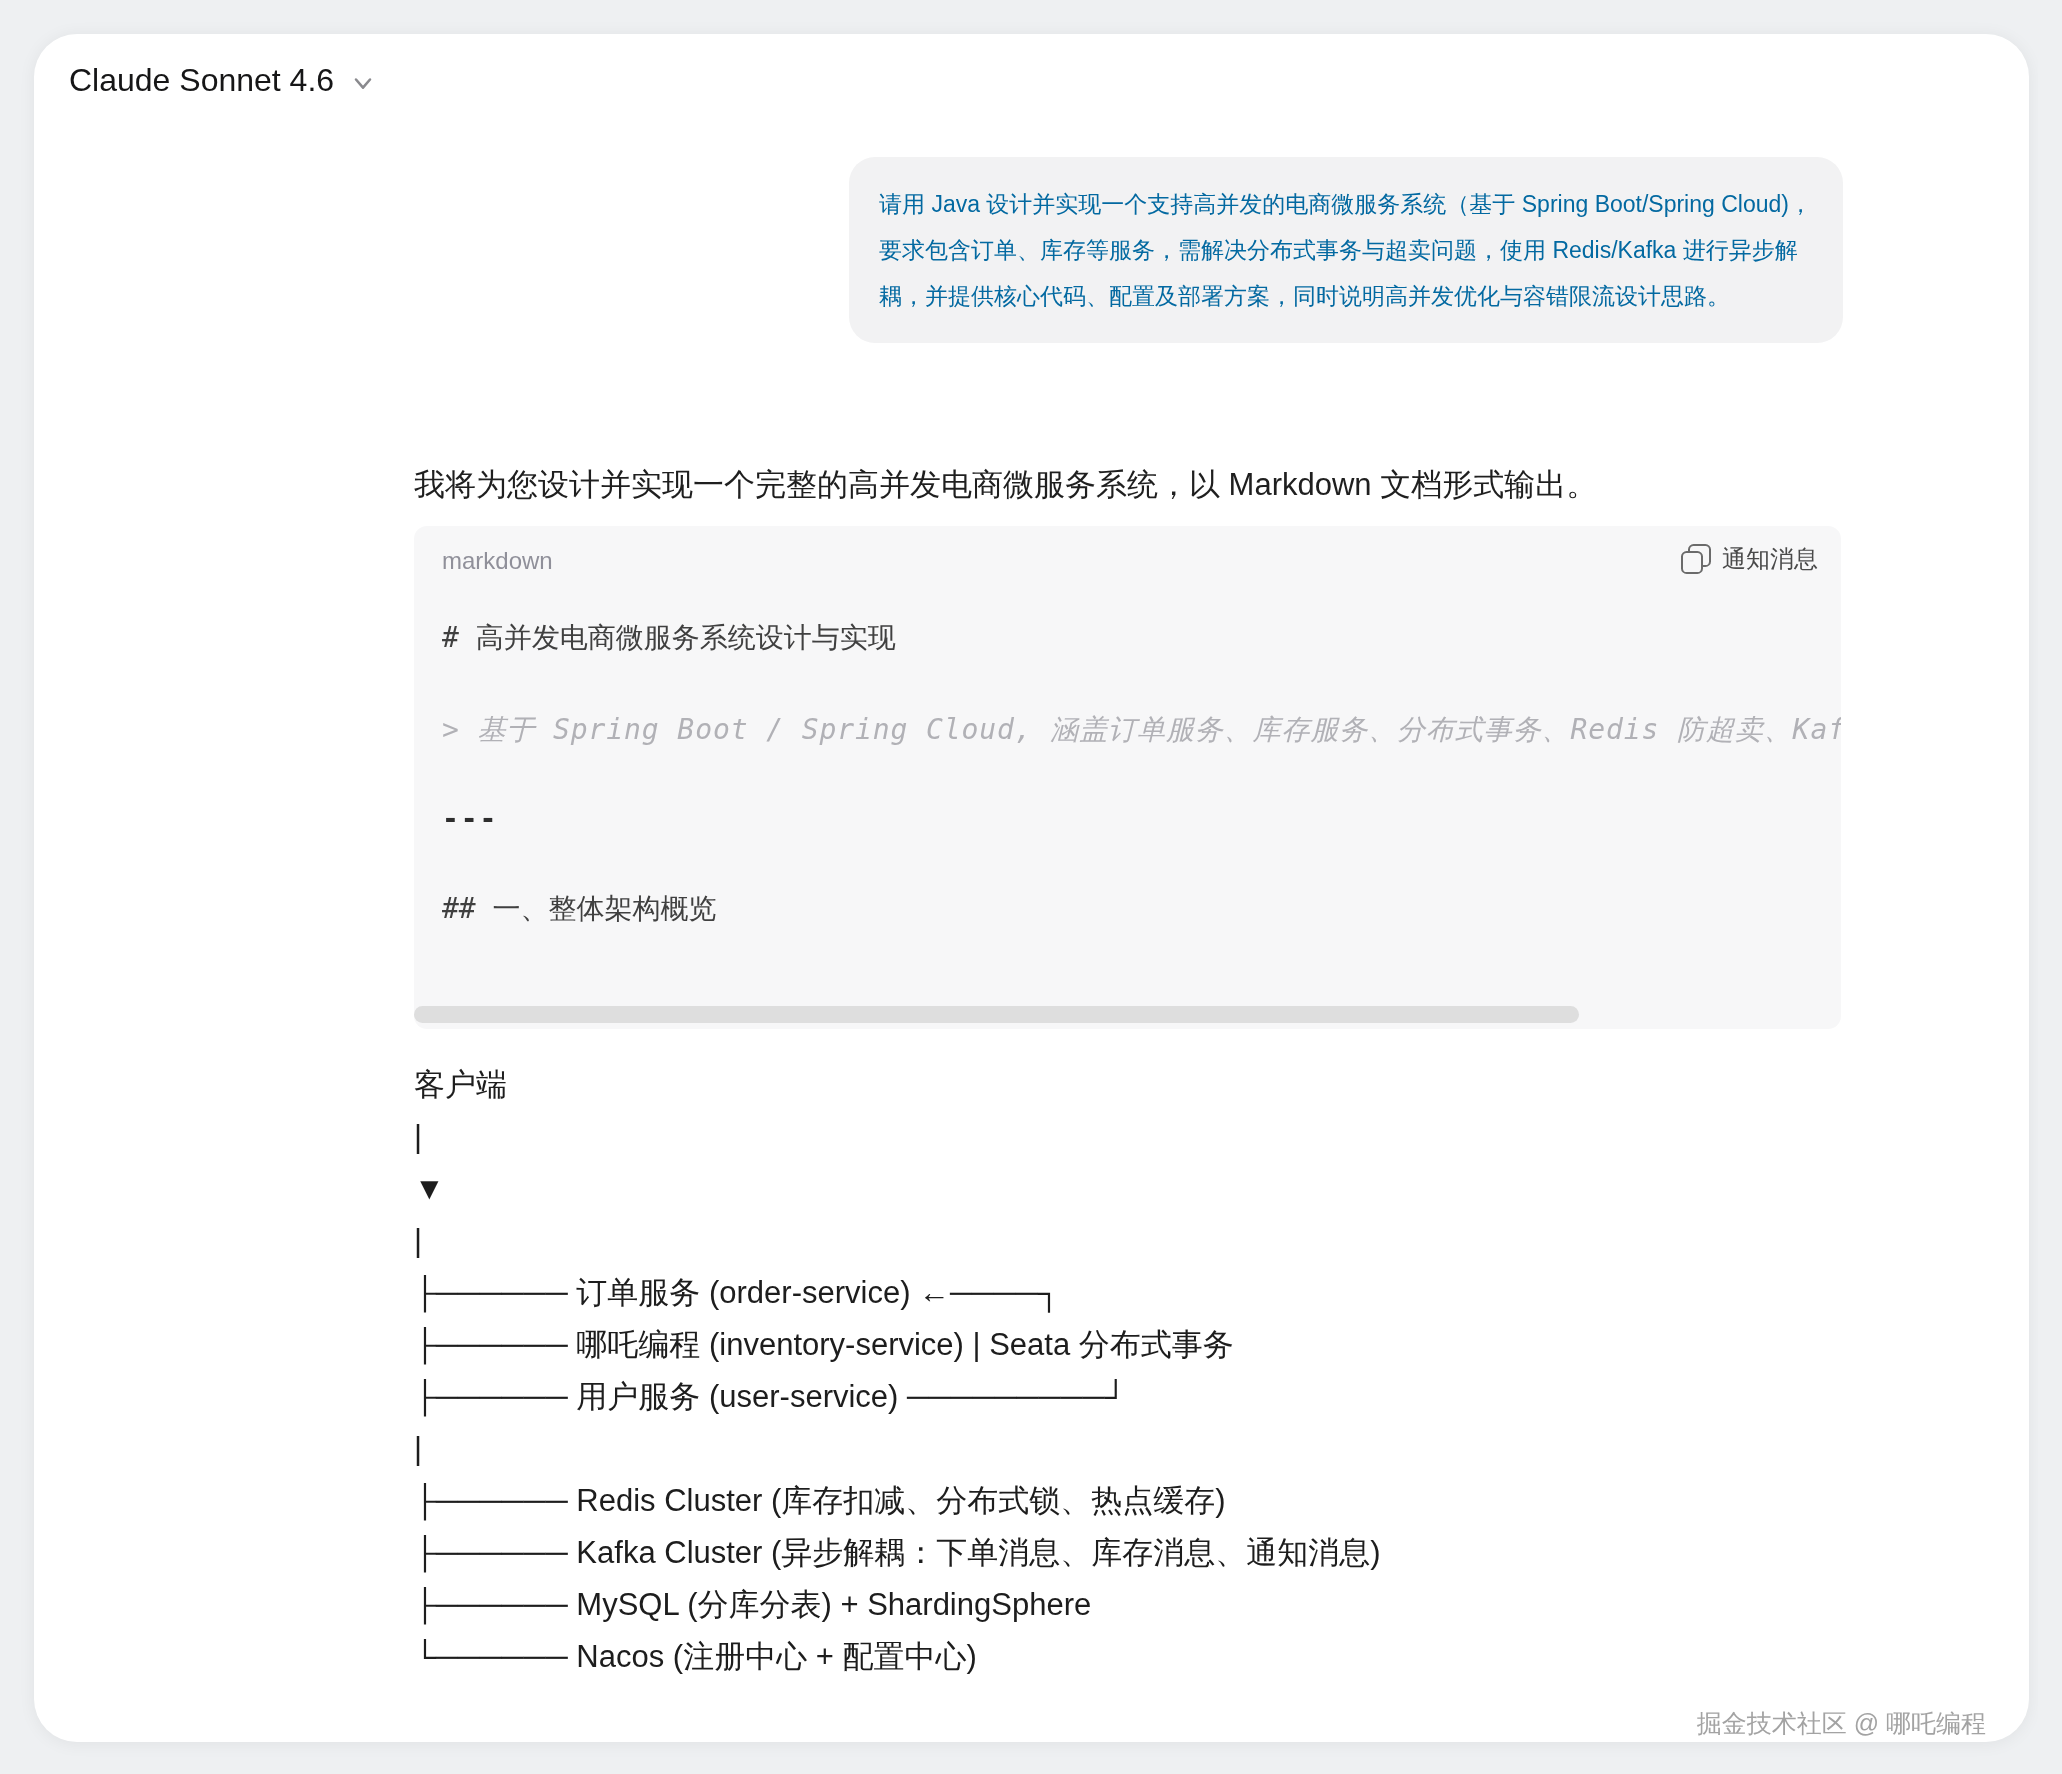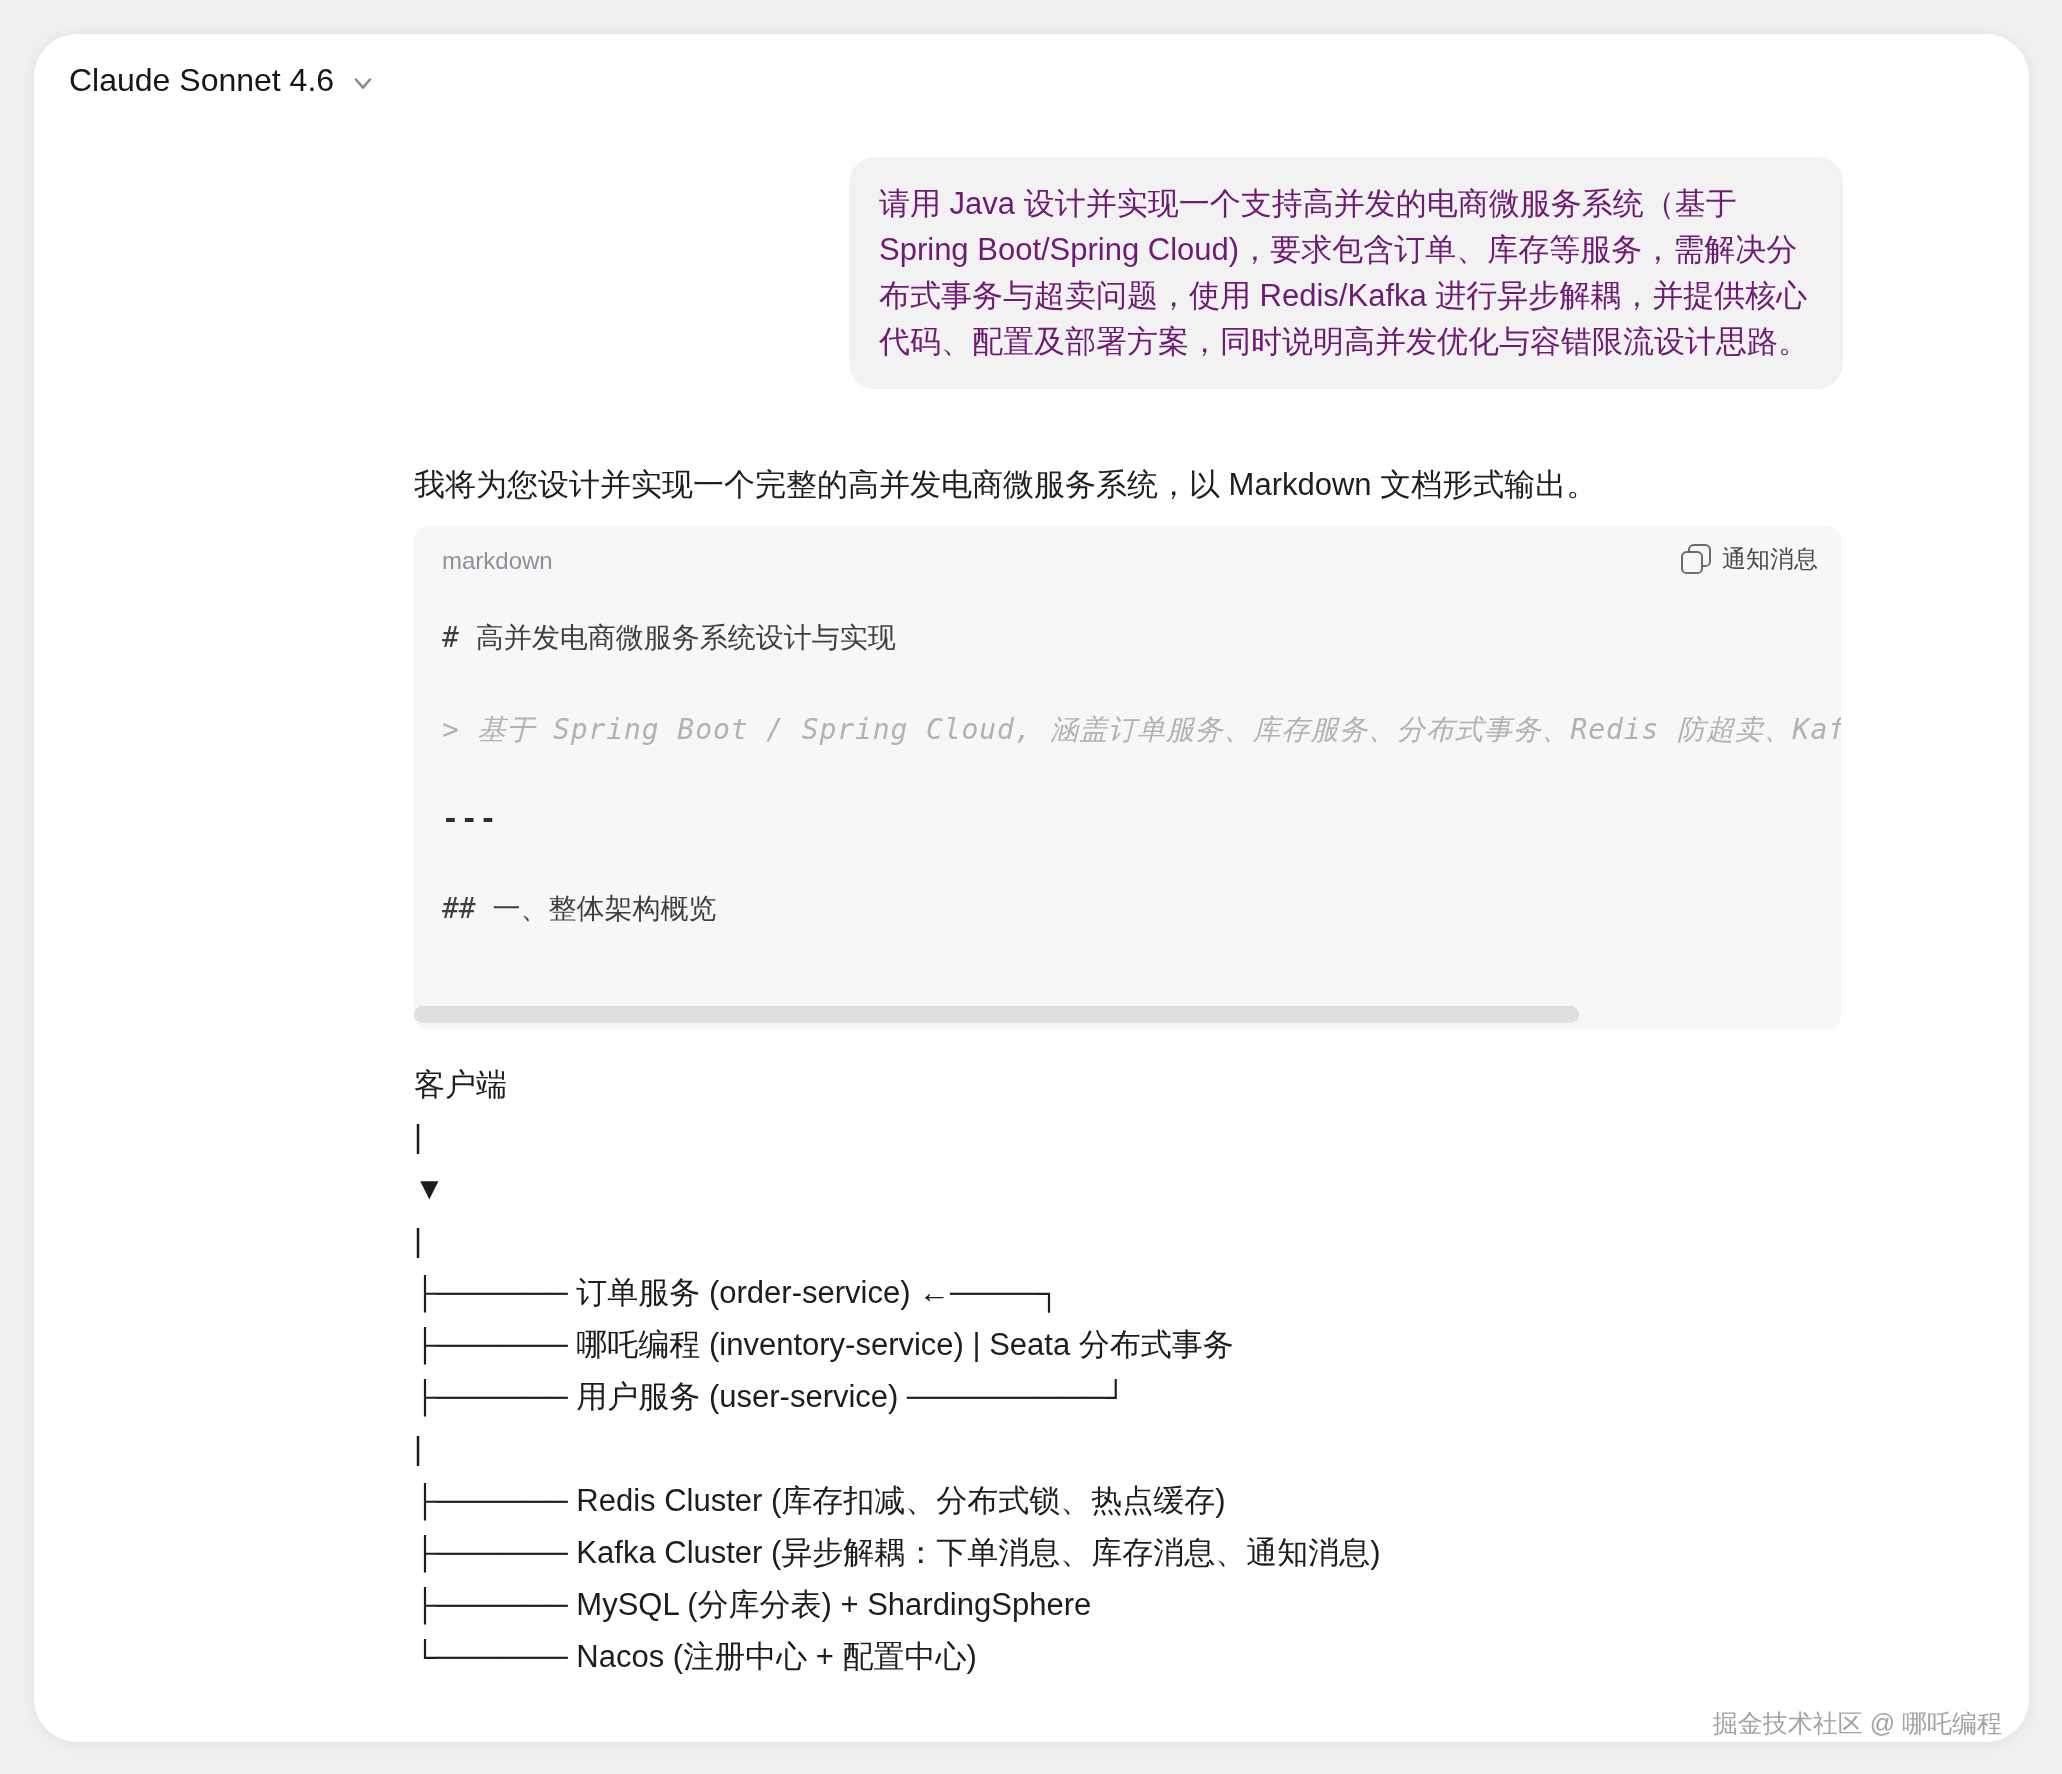--- a/index.html
+++ b/index.html
@@ -15,21 +15,21 @@
   
   .model-row {
     position:absolute; left:35px; top:28px; display:flex; align-items:center; gap:15px;
     font-size:32px; color:#161617; font-weight:500; cursor:pointer;
   }
   .chev { width:28px; height:28px; margin-top:5.6px; }
   
   .user-bubble {
     position:absolute; left:815px; top:123px; width:994px;
     background:#f2f2f3; border-radius:26px; padding:24px 30px;
-    font-size:31px; line-height:46px; color:#701a75;
+    font-size:23px; line-height:46px; color:#0369a1;
   }
   
   .assistant-intro {
     position:absolute; left:380px; top:429px;
     font-size:31px; line-height:43px; color:#1f1f1f; white-space:nowrap;
   }
   
   .code-block {
     position:absolute; left:380px; top:492px; width:1427px; height:503px;
     background:#f7f7f8; border-radius:13px; overflow:hidden;
@@ -63,21 +63,21 @@
     background:#dedede; border-radius:9.3px; cursor:grab;
   }
   
   .diagram {
     position:absolute; left:380px; top:1025px;
     font-size:31px; line-height:52px; color:#1d1d1d;
   }
   .diagram div { white-space:pre; }
   
   .watermark {
-    position:absolute; right:36px; bottom:35px;
+    position:absolute; right:52px; bottom:35px;
     font-size:25px; color:#a3a3a3; text-shadow:0 0.9px 0 #ffffff;
   }
 </style>
 </head>
 <body>
 
 <div id="page">
   <div id="card">
 
     <div class="model-row">

